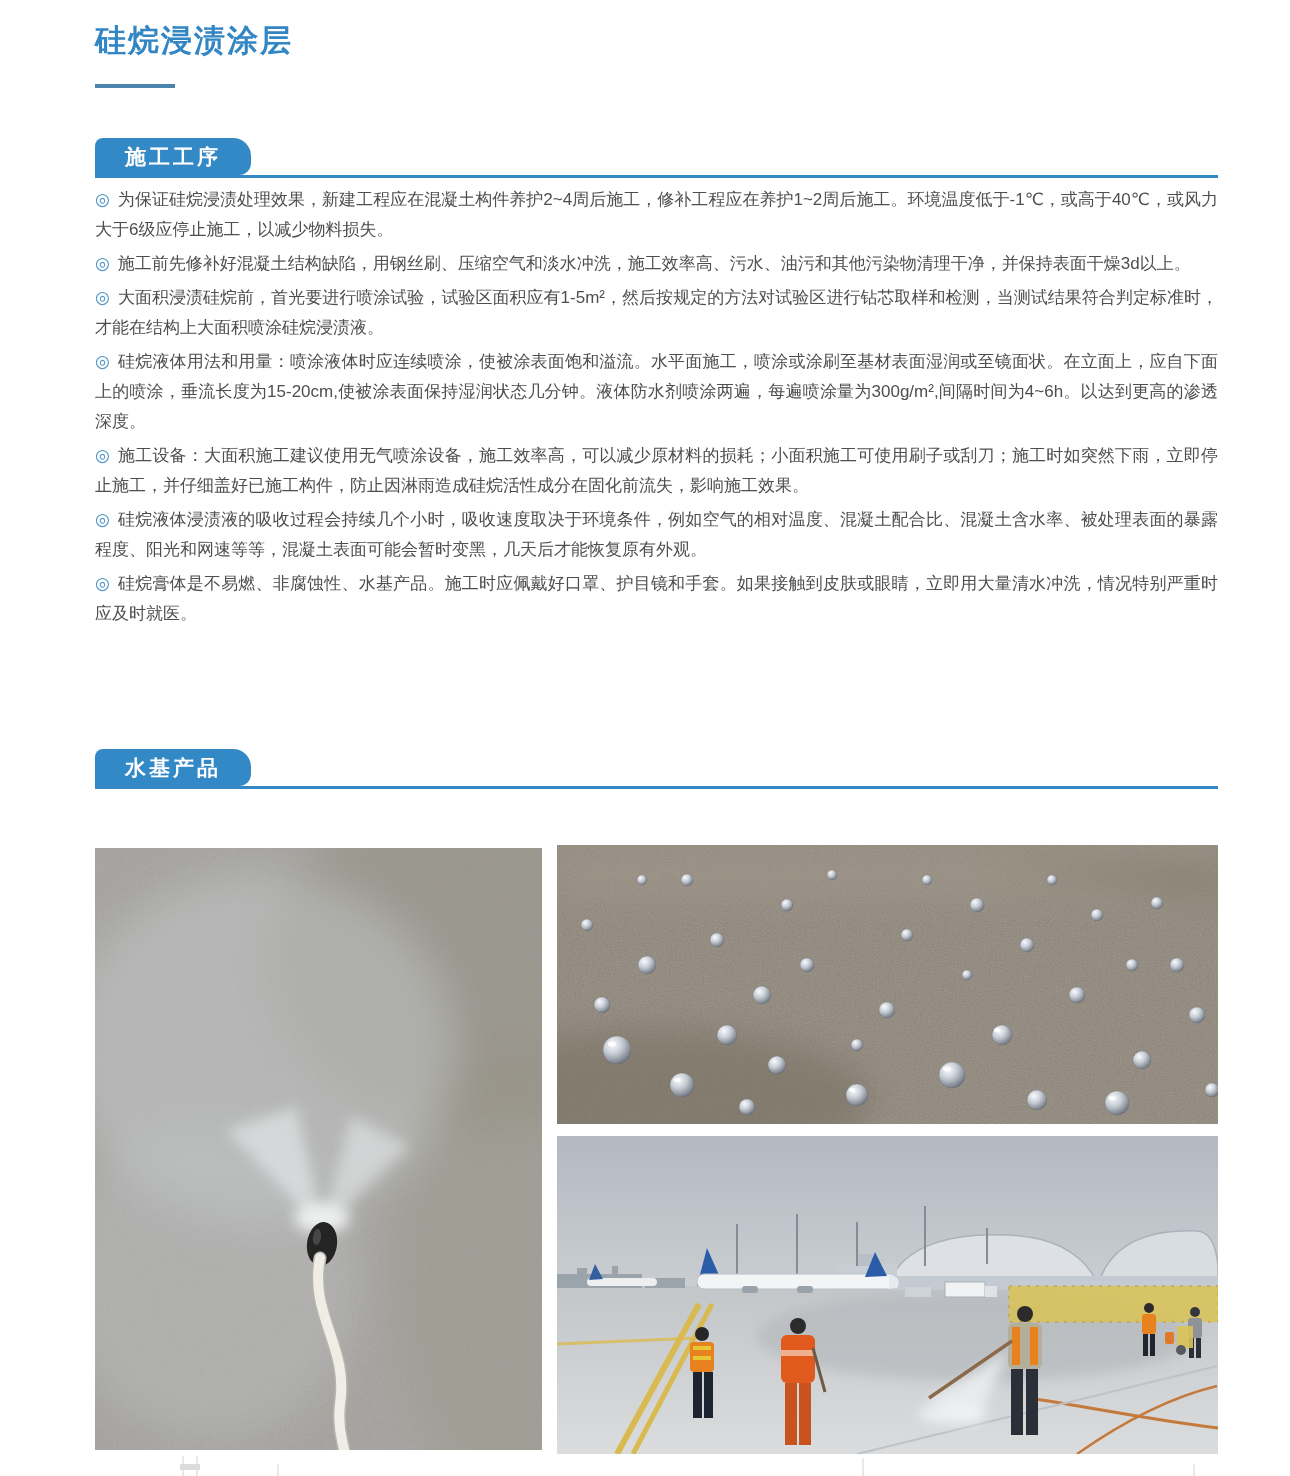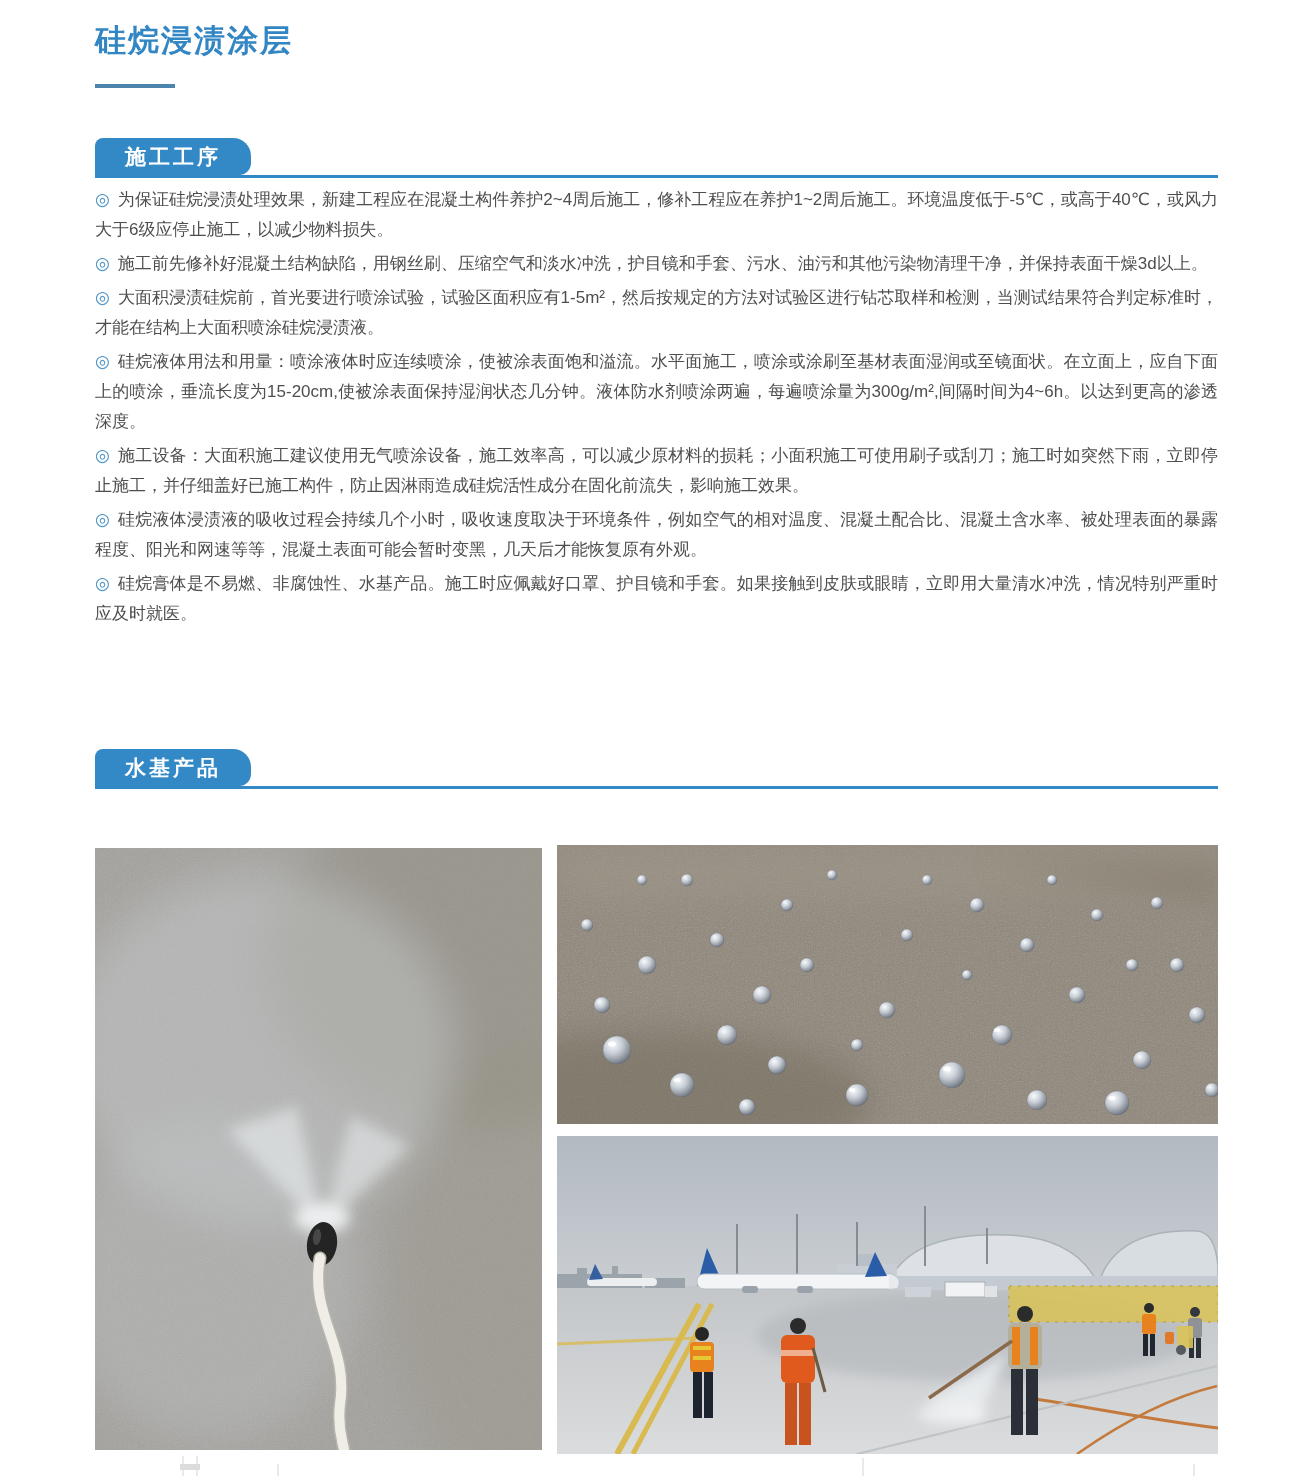--- a/index.html
+++ b/index.html
@@ -49,22 +49,22 @@
 
   <div class="doc-title">硅烷浸渍涂层</div>
   <div class="title-rule"></div>
 
   <div class="section-tab tab-1">
     <span>施工工序</span>
   </div>
   <div class="section-rule rule-1"></div>
 
   <div class="bullets bullets-1">
-    <p><span class="ring">◎</span><span>为保证硅烷浸渍处理效果，新建工程应在混凝土构件养护2~4周后施工，修补工程应在养护1~2周后施工。环境温度低于-5℃，或高于40℃，或风力大于6级应停止施工，以减少物料损失。</span></p>
-    <p><span class="ring">◎</span><span>施工前先修补好混凝土结构缺陷，用钢丝刷、压缩空气和淡水冲洗，护目镜和手套、污水、油污和其他污染物清理干净，并保持表面干燥3d以上。</span></p>
+    <p><span class="ring">◎</span><span>为保证硅烷浸渍处理效果，新建工程应在混凝土构件养护2~4周后施工，修补工程应在养护1~2周后施工。环境温度低于-1℃，或高于40℃，或风力大于6级应停止施工，以减少物料损失。</span></p>
+    <p><span class="ring">◎</span><span>施工前先修补好混凝土结构缺陷，用钢丝刷、压缩空气和淡水冲洗，施工效率高、污水、油污和其他污染物清理干净，并保持表面干燥3d以上。</span></p>
     <p><span class="ring">◎</span><span>大面积浸渍硅烷前，首光要进行喷涂试验，试验区面积应有1-5m²，然后按规定的方法对试验区进行钻芯取样和检测，当测试结果符合判定标准时，才能在结构上大面积喷涂硅烷浸渍液。</span></p>
     <p><span class="ring">◎</span><span>硅烷液体用法和用量：喷涂液体时应连续喷涂，使被涂表面饱和溢流。水平面施工，喷涂或涂刷至基材表面湿润或至镜面状。在立面上，应自下面上的喷涂，垂流长度为15-20cm,使被涂表面保持湿润状态几分钟。液体防水剂喷涂两遍，每遍喷涂量为300g/m²,间隔时间为4~6h。以达到更高的渗透深度。</span></p>
     <p><span class="ring">◎</span><span>施工设备：大面积施工建议使用无气喷涂设备，施工效率高，可以减少原材料的损耗；小面积施工可使用刷子或刮刀；施工时如突然下雨，立即停止施工，并仔细盖好已施工构件，防止因淋雨造成硅烷活性成分在固化前流失，影响施工效果。</span></p>
     <p><span class="ring">◎</span><span>硅烷液体浸渍液的吸收过程会持续几个小时，吸收速度取决于环境条件，例如空气的相对温度、混凝土配合比、混凝土含水率、被处理表面的暴露程度、阳光和网速等等，混凝土表面可能会暂时变黑，几天后才能恢复原有外观。</span></p>
     <p><span class="ring">◎</span><span>硅烷膏体是不易燃、非腐蚀性、水基产品。施工时应佩戴好口罩、护目镜和手套。如果接触到皮肤或眼睛，立即用大量清水冲洗，情况特别严重时应及时就医。</span></p>
   </div>
 
   <div class="section-tab tab-2">
     <span>水基产品</span>
   </div>

